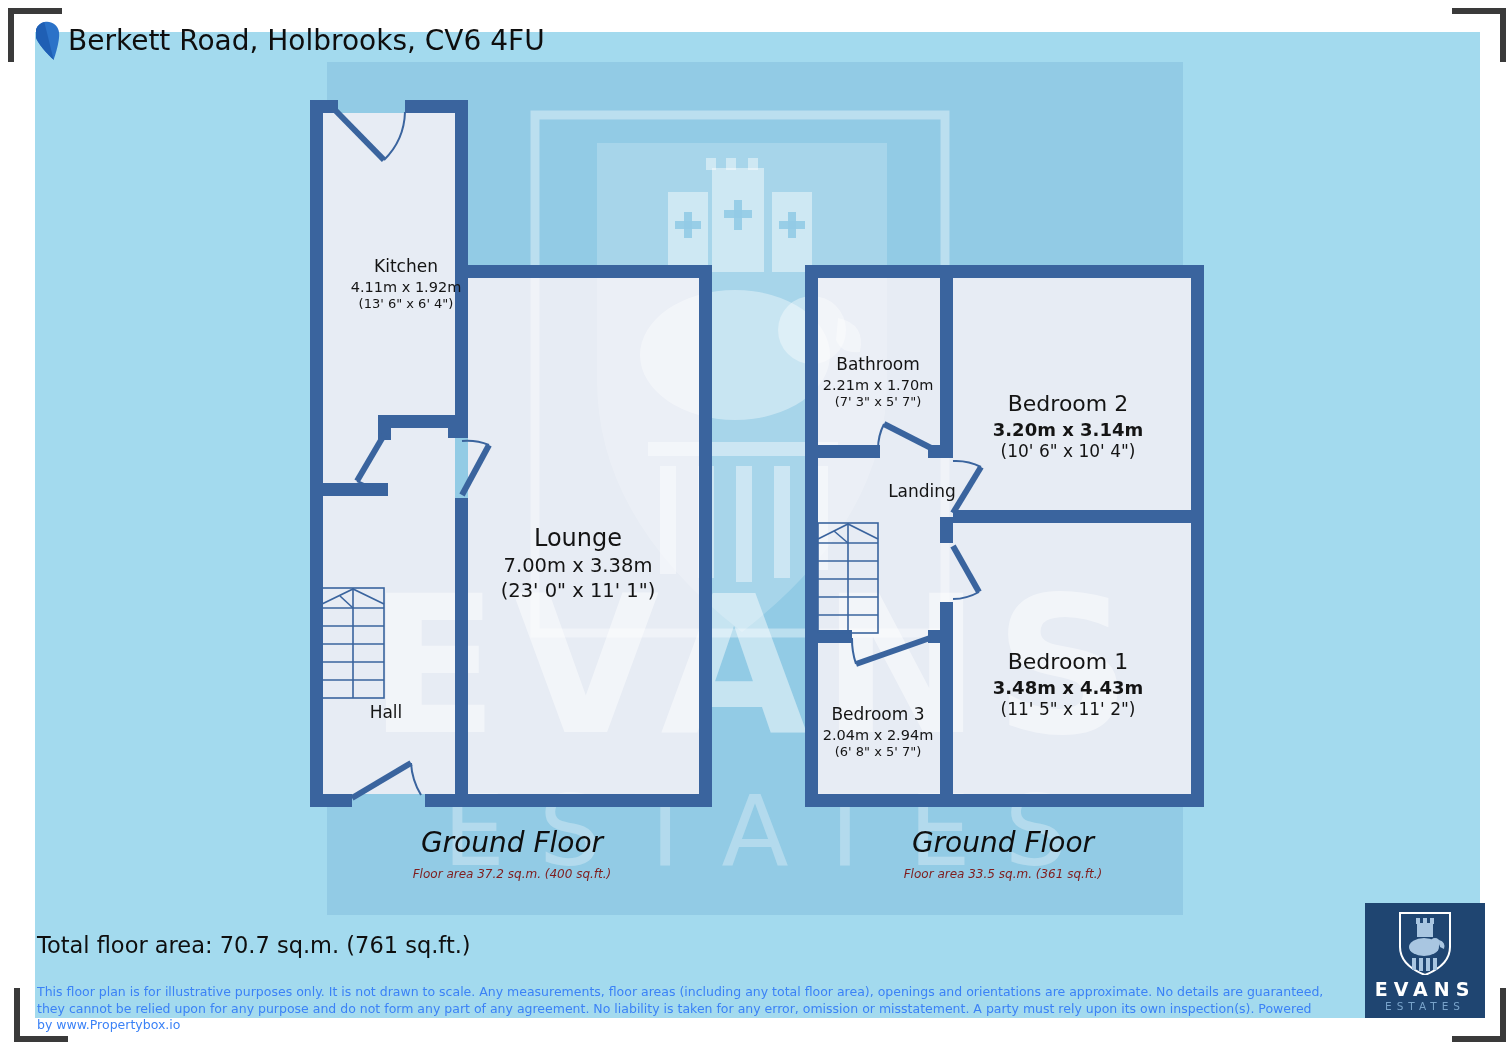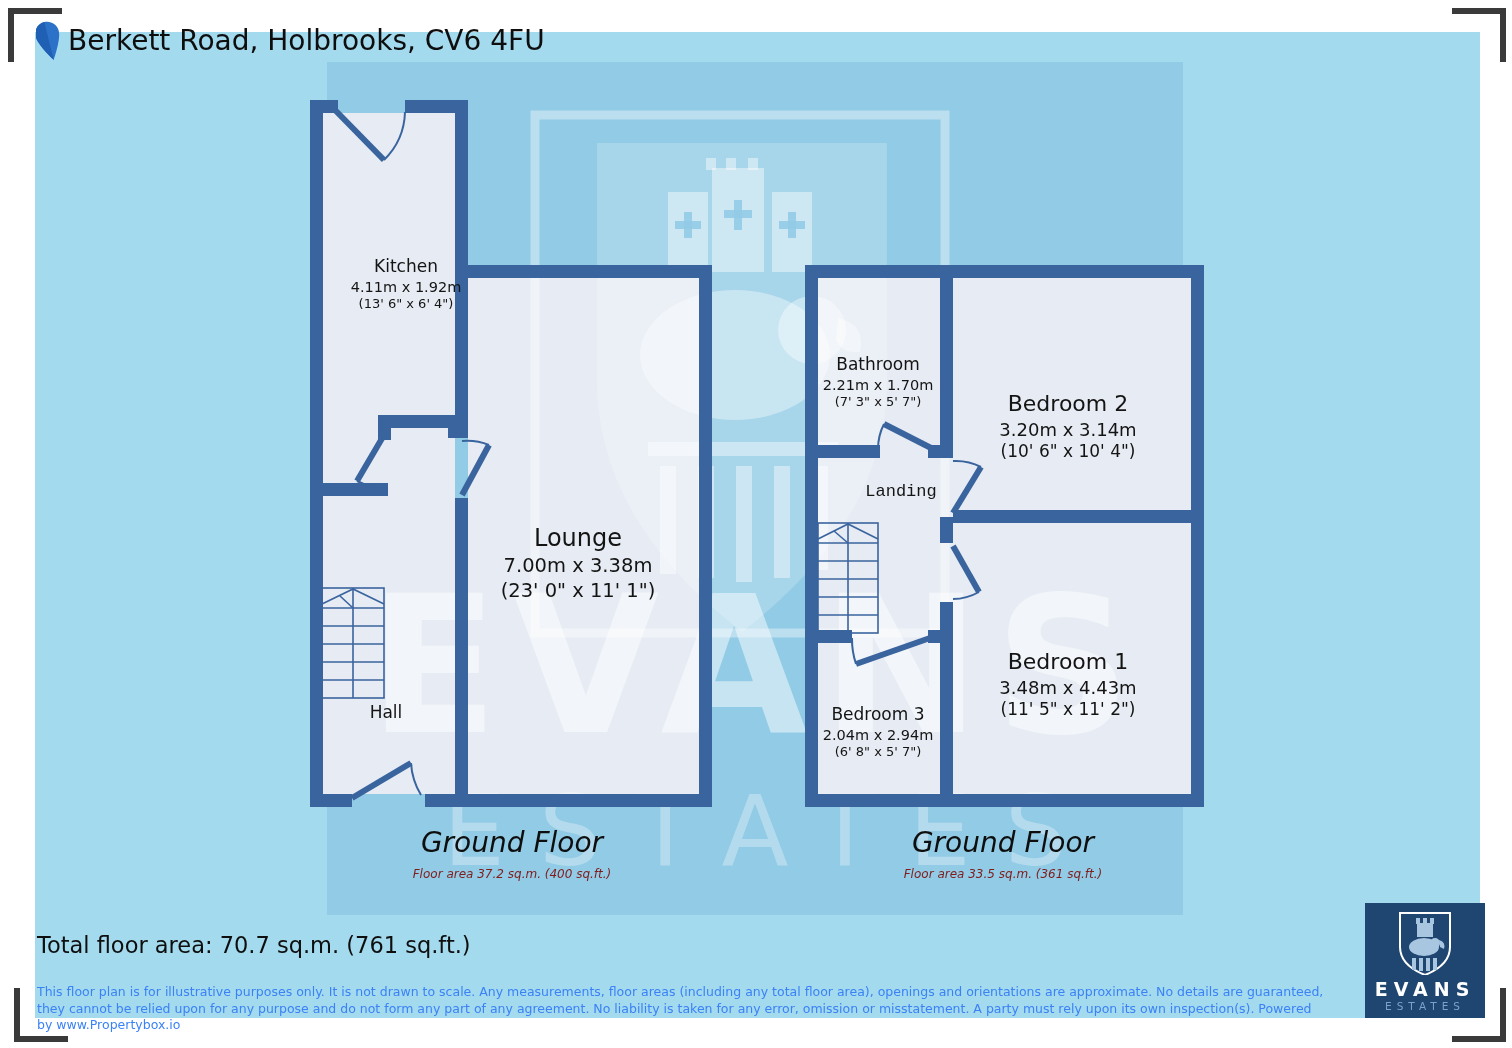--- a/index.html
+++ b/index.html
@@ -37,21 +37,21 @@
   .lbl{position:absolute;transform:translateX(-50%);text-align:center;z-index:5;line-height:1.28;white-space:nowrap;}
   .lbl .nm{display:block;}
   .lbl .dm{display:block;}
   .lbl .df{display:block;}
   .lbl-kitchen .nm,.lbl-bathroom .nm,.lbl-bedroom3 .nm{font-size:17px;}
   .lbl-kitchen .dm,.lbl-bathroom .dm,.lbl-bedroom3 .dm{font-size:14.5px;}
   .lbl-kitchen .df,.lbl-bathroom .df,.lbl-bedroom3 .df{font-size:13px;}
   .lbl-lounge .nm{font-size:24px;}
   .lbl-lounge .dm,.lbl-lounge .df{font-size:19.5px;}
   .lbl-bedroom1 .nm,.lbl-bedroom2 .nm{font-size:22px;}
-  .lbl-bedroom1 .dm,.lbl-bedroom2 .dm{font-size:18px;}
+  .lbl-bedroom1 .dm,.lbl-bedroom2 .dm{font-size:18px;font-weight:bold;}
   .lbl-bedroom1 .df,.lbl-bedroom2 .df{font-size:17px;}
   .lbl-hall,.lbl-landing{font-size:17px;}
 
   .floor-title{position:absolute;transform:translateX(-50%);text-align:center;z-index:5;white-space:nowrap;font-style:italic;}
   .floor-title .ft-name{font-size:28px;color:#0e0e0e;display:block;}
   .floor-title .ft-area{font-size:12px;color:#7f1d1d;display:block;margin-top:8px;}
 
   .total{position:absolute;left:37px;top:932px;font-size:22.5px;color:#0e0e0e;z-index:5;}
   .disclaimer{position:absolute;left:37px;top:984px;font-size:12.5px;line-height:1.32;color:#3b82f6;z-index:5;}
 
@@ -234,21 +234,21 @@
 <div class="lbl lbl-bathroom" style="left:878px;top:354px;">
   <span class="nm">Bathroom</span>
   <span class="dm">2.21m x 1.70m</span>
   <span class="df">(7' 3" x 5' 7")</span>
 </div>
 <div class="lbl lbl-bedroom2" style="left:1068px;top:390px;">
   <span class="nm">Bedroom 2</span>
   <span class="dm">3.20m x 3.14m</span>
   <span class="df">(10' 6" x 10' 4")</span>
 </div>
-<div class="lbl lbl-landing" style="left:901px;top:481px;font-family:Liberation Mono, monospace;">Landing</div>
+<div class="lbl lbl-landing" style="left:922px;top:481px;">Landing</div>
 <div class="lbl lbl-bedroom1" style="left:1068px;top:648px;">
   <span class="nm">Bedroom 1</span>
   <span class="dm">3.48m x 4.43m</span>
   <span class="df">(11' 5" x 11' 2")</span>
 </div>
 <div class="lbl lbl-bedroom3" style="left:878px;top:704px;">
   <span class="nm">Bedroom 3</span>
   <span class="dm">2.04m x 2.94m</span>
   <span class="df">(6' 8" x 5' 7")</span>
 </div>

